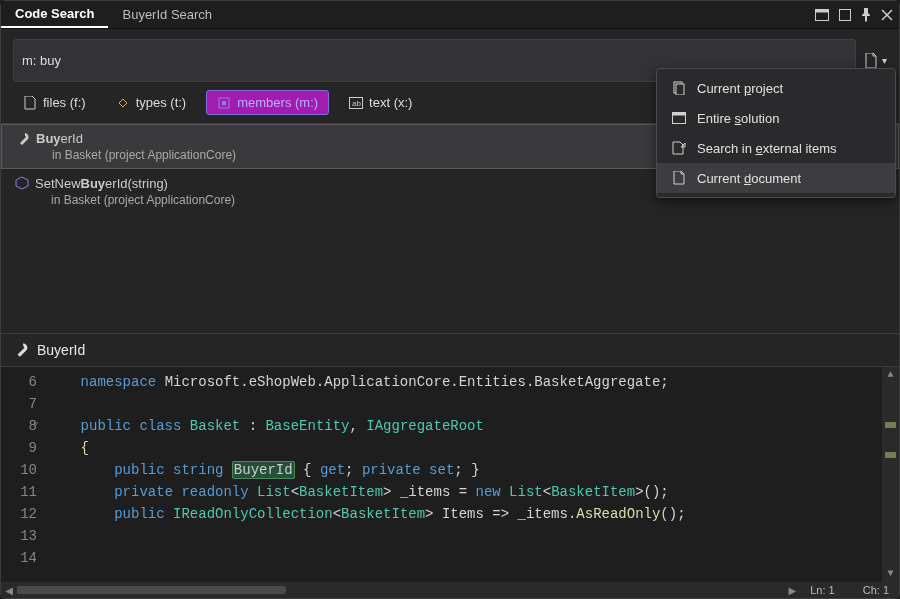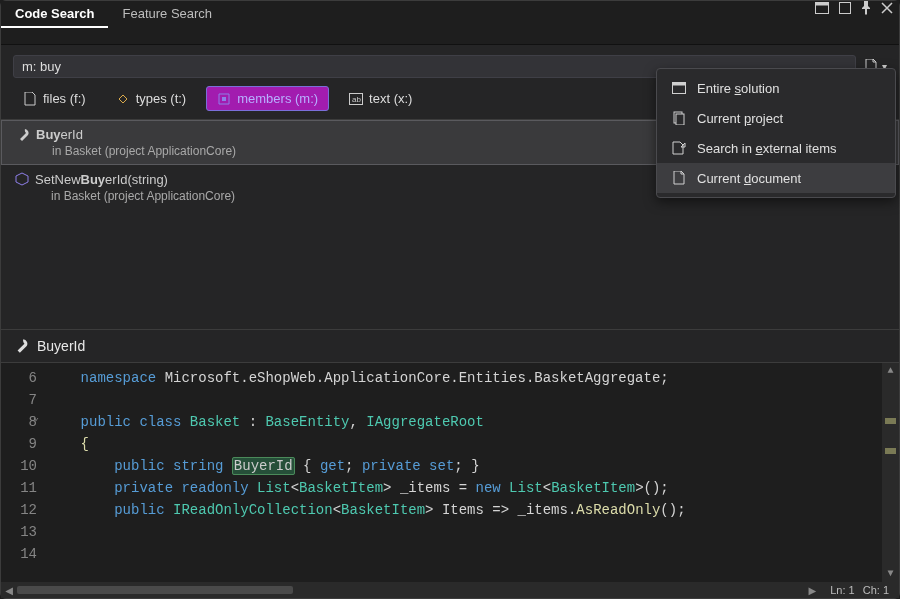--- a/index.html
+++ b/index.html
@@ -15,23 +15,23 @@
 .window {
   width: 900px; height: 599px;
   border: 1px solid #3c3c3c;
   border-radius: 6px;
   background: #252526;
   display: flex;
   flex-direction: column;
 }
 
 .titlebar {
-  height: 44px;
-  display: flex;
-  align-items: flex-start;
+  height: 28px;
+  display: flex;
+  align-items: center;
   background: #1e1e1e;
   border-bottom: 1px solid #111;
 }
 .titlebar .tab {
   padding: 5px 14px;
   color: #bdbdbd;
   cursor: default;
 }
 .titlebar .tab.active {
   color: #fff;
@@ -48,21 +48,21 @@
   align-items: center;
   padding: 10px 12px 8px 12px;
   gap: 8px;
 }
 .searchinput {
   flex: 1;
   background: #333337;
   border: 1px solid #3f3f46;
   border-radius: 3px;
   color: #ddd;
-  padding: 3px 8px;
+  padding: 13px 8px;
   font-size: 13px;
   outline: none;
 }
 .search-actions { display: flex; align-items: center; gap: 4px; color: #bbb; }
 
 
 .filterrow {
   display: flex;
   align-items: center;
   padding: 0 12px 8px 12px;
@@ -192,32 +192,32 @@
 
 
 .hscrollbar {
   height: 16px;
   background: #2a2a2a;
   display:flex; align-items:center;
 }
 .hscrollbar .lft, .hscrollbar .rgt { width:16px; text-align:center; color:#888; font-size:10px; }
 .hscrollbar .track { flex:1; height:10px; background:#2a2a2a; position:relative; }
 .hscrollbar .track .thumb { position:absolute; left:0; width:35%; top:1px; height:8px; background:#4a4a4a; border-radius:2px; }
-.hscrollbar .pos { padding: 0 10px; color:#bbb; font-size:11px; display:flex; gap:8px; }
+.hscrollbar .pos { padding: 0 10px; color:#bbb; font-size:11px; display:flex; gap:28px; }
 
 svg { display:block; }
 </style>
 </head>
 <body>
 
 <div class="window">
 
   <div class="titlebar">
     <div class="tab active">Code Search</div>
-    <div class="tab">Feature Search</div>
+    <div class="tab">BuyerId Search</div>
     <div class="spacer"></div>
     <div class="winbtns">
       <span>
           <svg width="14" height="12" viewBox="0 0 14 12">
             <rect x="0.5" y="0.5" width="13" height="11" fill="none" stroke="#ccc"></rect>
             <rect x="0.5" y="0.5" width="13" height="3" fill="#ccc"></rect>
           </svg>
         </span>
       <span>
           <svg width="12" height="12" viewBox="0 0 12 12">
@@ -311,35 +311,35 @@
       </div>
       <div class="line2">in Basket (project ApplicationCore)</div>
     </div>
   </div>
 
   <div style="flex:0 0 120px;"></div>
 
   <div class="scopemenu">
     <div class="mi">
       <span class="mic">
+          <svg width="14" height="14" viewBox="0 0 14 14">
+            <rect x="2" y="1" width="8" height="11" fill="none" stroke="#d0d0d0"></rect>
+            <rect x="4" y="3" width="8" height="11" fill="#2a2a2c" stroke="#d0d0d0"></rect>
+          </svg>
+        </span>
+      <span><span>Current </span><span class="u">p</span><span>roject</span></span>
+    </div>
+    <div class="mi">
+      <span class="mic">
           <svg width="14" height="12" viewBox="0 0 14 12">
             <rect x="0.5" y="0.5" width="13" height="11" fill="none" stroke="#d0d0d0"></rect>
             <rect x="0.5" y="0.5" width="13" height="3" fill="#d0d0d0"></rect>
           </svg>
         </span>
       <span><span>Entire </span><span class="u">s</span><span>olution</span></span>
-    </div>
-    <div class="mi">
-      <span class="mic">
-          <svg width="14" height="14" viewBox="0 0 14 14">
-            <rect x="2" y="1" width="8" height="11" fill="none" stroke="#d0d0d0"></rect>
-            <rect x="4" y="3" width="8" height="11" fill="#2a2a2c" stroke="#d0d0d0"></rect>
-          </svg>
-        </span>
-      <span><span>Current </span><span class="u">p</span><span>roject</span></span>
     </div>
     <div class="mi">
       <span class="mic">
           <svg width="14" height="14" viewBox="0 0 14 14">
             <path d="M1 1h7l3 3v9H1V1z" fill="none" stroke="#d0d0d0"></path>
             <path d="M9 6l4-4M13 2v4h-4" fill="none" stroke="#d0d0d0"></path>
           </svg>
         </span>
       <span><span>Search in </span><span class="u">e</span><span>xternal items</span></span>
     </div>

